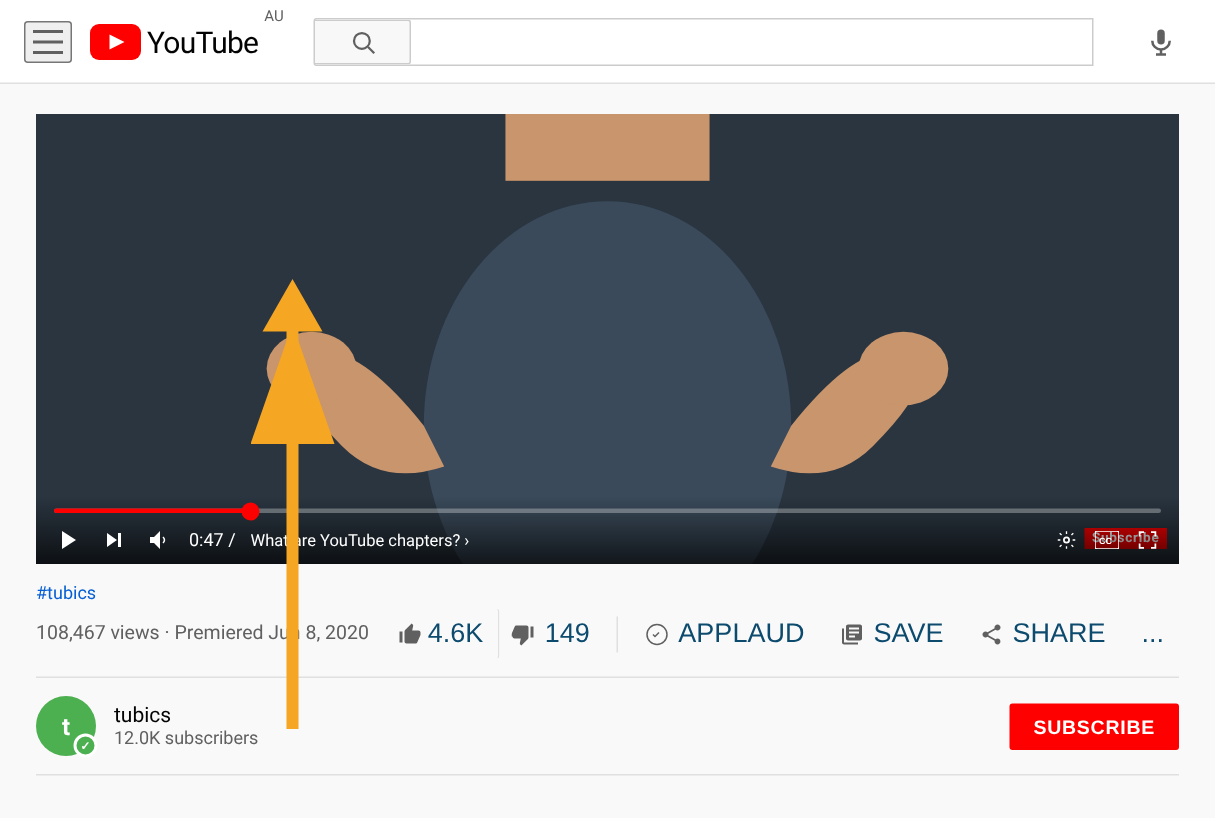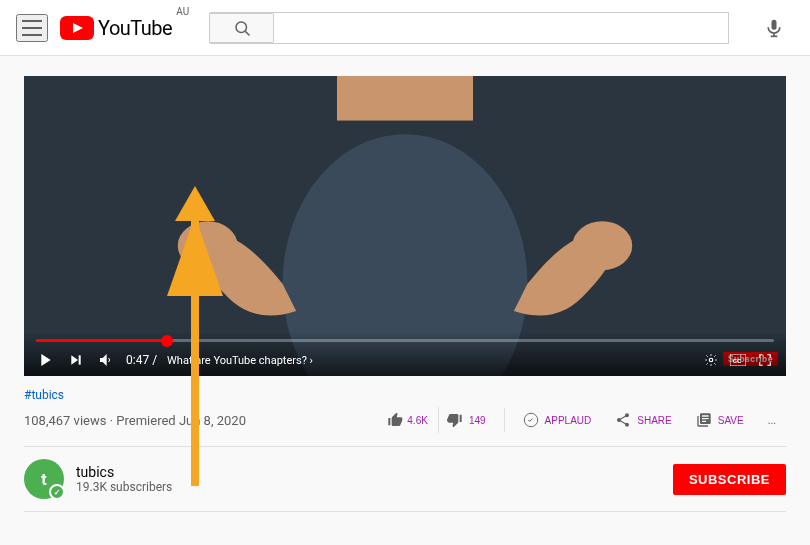--- a/index.html
+++ b/index.html
@@ -260,22 +260,22 @@
       align-items: center;
       gap: 4px;
     }
     .action-btn {
       display: flex;
       align-items: center;
       gap: 6px;
       background: none;
       border: none;
       cursor: pointer;
-      color: #a21caf;
-      font-size: 10px;
+      color: #0c4a6e;
+      font-size: 18px;
       font-weight: 500;
       padding: 6px 10px;
       border-radius: 2px;
       white-space: nowrap;
     }
     .action-divider {
       width: 1px;
       height: 24px;
       background: #e0e0e0;
       margin: 0 4px;
@@ -520,46 +520,46 @@
           <div class="action-divider"></div>
           <button class="action-btn">
             <svg width="16" height="16" viewBox="0 0 24 24">
                 <path d="M12 2C6.48 2 2 6.48 2 12s4.48 10 10 10 10-4.48 10-10S17.52 2 12 2z" fill="none" stroke="#606060" stroke-width="1.5"></path>
                 <path d="M8 12l2 2 4-4" fill="none" stroke="#606060" stroke-width="1.5"></path>
               </svg>
             <span>APPLAUD</span>
           </button>
           <button class="action-btn">
             <svg width="16" height="16" viewBox="0 0 24 24">
+                <path d="M4 6H2v14c0 1.1.9 2 2 2h14v-2H4V6zm16-4H8c-1.1 0-2 .9-2 2v12c0 1.1.9 2 2 2h12c1.1 0 2-.9 2-2V4c0-1.1-.9-2-2-2zm-1 9H9V9h10v2zm-4 4H9v-2h6v2zm4-8H9V5h10v2z" fill="#606060"></path>
+              </svg>
+            <span>SAVE</span>
+          </button>
+          <button class="action-btn">
+            <svg width="16" height="16" viewBox="0 0 24 24">
                 <path d="M18 16.08c-.76 0-1.44.3-1.96.77L8.91 12.7c.05-.23.09-.46.09-.7s-.04-.47-.09-.7l7.05-4.11c.54.5 1.25.81 2.04.81 1.66 0 3-1.34 3-3s-1.34-3-3-3-3 1.34-3 3c0 .24.04.47.09.7L8.04 9.81C7.5 9.31 6.79 9 6 9c-1.66 0-3 1.34-3 3s1.34 3 3 3c.79 0 1.5-.31 2.04-.81l7.12 4.16c-.05.21-.08.43-.08.65 0 1.61 1.31 2.92 2.92 2.92s2.92-1.31 2.92-2.92-1.31-2.92-2.92-2.92z" fill="#606060"></path>
               </svg>
             <span>SHARE</span>
-          </button>
-          <button class="action-btn">
-            <svg width="16" height="16" viewBox="0 0 24 24">
-                <path d="M4 6H2v14c0 1.1.9 2 2 2h14v-2H4V6zm16-4H8c-1.1 0-2 .9-2 2v12c0 1.1.9 2 2 2h12c1.1 0 2-.9 2-2V4c0-1.1-.9-2-2-2zm-1 9H9V9h10v2zm-4 4H9v-2h6v2zm4-8H9V5h10v2z" fill="#606060"></path>
-              </svg>
-            <span>SAVE</span>
           </button>
           <button class="action-btn">
             <span>...</span>
           </button>
         </div>
       </div>
     </div>
 
     <div class="channel-row">
       <div class="channel-info">
         <div class="channel-avatar">
           <span>t</span>
           <div class="avatar-check">✓</div>
         </div>
         <div>
           <div class="channel-name">tubics</div>
-          <div class="channel-subs">19.3K subscribers</div>
+          <div class="channel-subs">12.0K subscribers</div>
         </div>
       </div>
       <button class="subscribe-btn">SUBSCRIBE</button>
     </div>
 
     <div class="description">
       
       
     </div>
 

